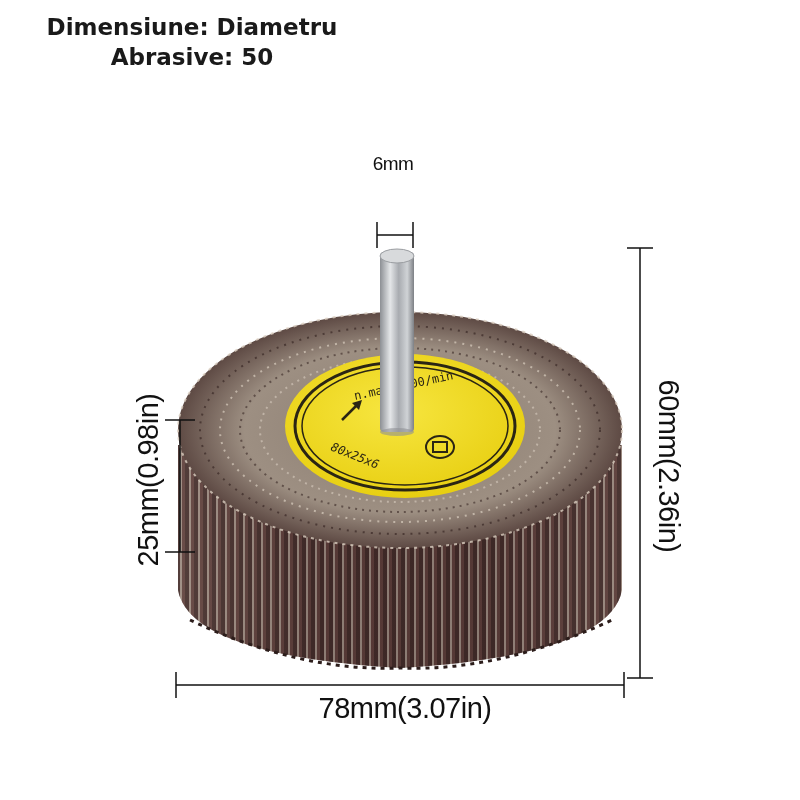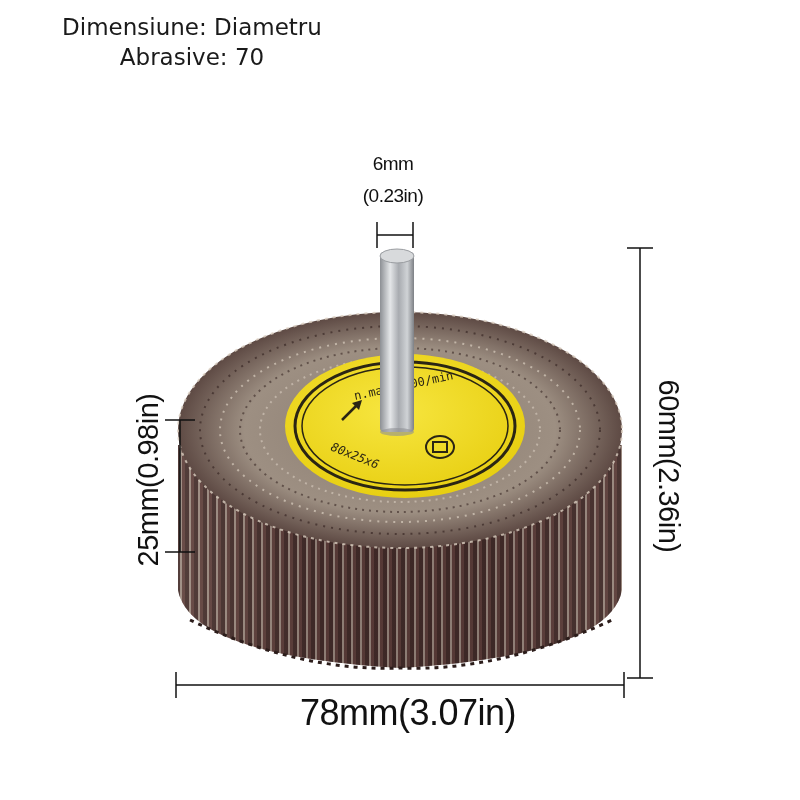--- a/index.html
+++ b/index.html
@@ -1,34 +1,34 @@
 <!DOCTYPE html>
 <html><head>
 <meta charset="utf-8">
 <style>
   html, body { margin:0; padding:0; }
   body { width:800px; height:800px; background:#ffffff; position:relative; overflow:hidden;
          font-family:"DejaVu Sans", sans-serif; color:#111; }
   .spec { position:absolute; left:22px; top:12px; width:340px; text-align:center;
           font-size:23px; line-height:30px; color:#1a1a1a; }
-  .spec div { white-space:nowrap; }
+  .spec div { white-space:nowrap;font-weight:bold; }
   .dim-label { position:absolute; font-family:"Liberation Sans", sans-serif; color:#111;
                white-space:nowrap; letter-spacing:-0.5px; }
   .shaft-label { left:318px; top:148px; width:150px; text-align:center; font-size:19px; line-height:32px; }
-  .bottom-label { left:300px; top:692px; width:210px; text-align:center; font-size:36px; }
+  .bottom-label { left:300px; top:692px; width:210px; text-align:center; font-size:29px; }
   .left-label { left:148px; top:480px; font-size:29px; transform:translate(-50%,-50%) rotate(-90deg); }
   .right-label { left:668px; top:466px; font-size:29px; transform:translate(-50%,-50%) rotate(90deg); }
   svg.art { position:absolute; left:0; top:0; }
 </style>
 </head>
 <body>
 
 <div class="spec">
   <div>Dimensiune: Diametru</div>
-  <div>Abrasive: 70</div>
+  <div>Abrasive: 50</div>
 </div>
 
 <svg class="art" width="800" height="800" viewBox="0 0 800 800">
   <defs>
     <radialGradient id="topGrad" cx="50%" cy="50%" r="50%">
       <stop offset="0%" stop-color="#8a7c70"></stop>
       <stop offset="70%" stop-color="#9d8f82"></stop>
       <stop offset="100%" stop-color="#5e4a44"></stop>
     </radialGradient>
     <linearGradient id="sideGrad" x1="0" y1="0" x2="1" y2="0">
@@ -110,17 +110,16 @@
     <line x1="640" y1="248" x2="640" y2="678"></line>
 
     <line x1="176" y1="672" x2="176" y2="698"></line>
     <line x1="624" y1="672" x2="624" y2="698"></line>
     <line x1="176" y1="685" x2="624" y2="685"></line>
   </g>
 </svg>
 
 <div class="dim-label shaft-label">
   <div>6mm</div>
-  <div>(0.23in)</div>
 </div>
 <div class="dim-label left-label">25mm(0.98in)</div>
 <div class="dim-label right-label">60mm(2.36in)</div>
 <div class="dim-label bottom-label">78mm(3.07in)</div>
 
 </body></html>

